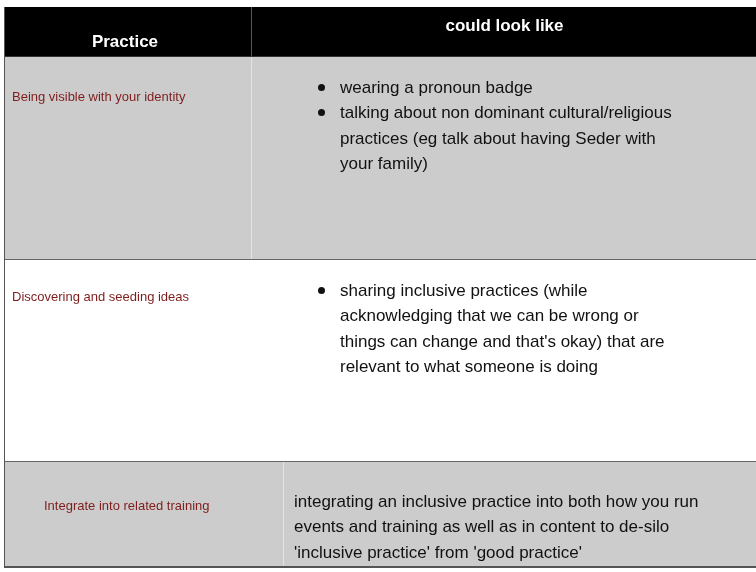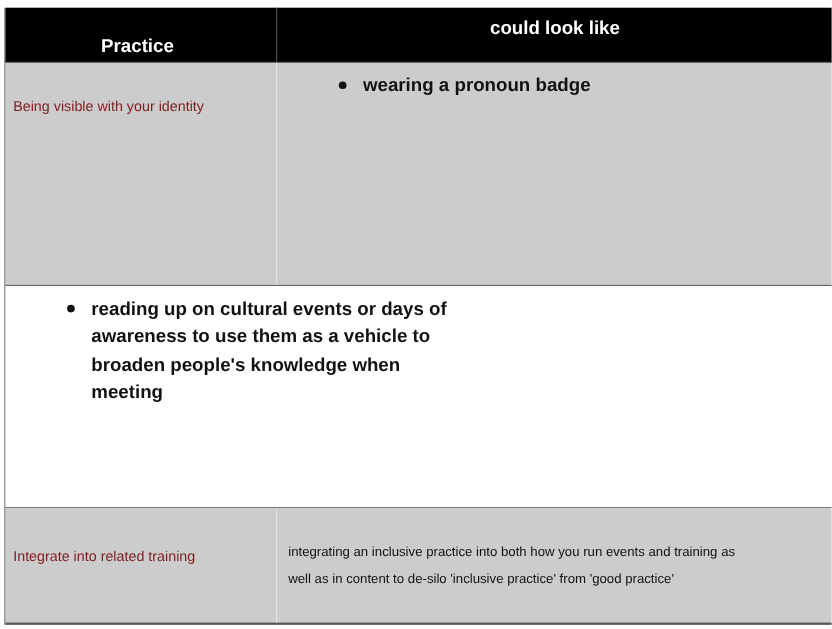--- a/index.html
+++ b/index.html
@@ -73,57 +73,56 @@
       margin-top: 20px;
     }
     .practice-label {
       font-weight: normal;
       font-size: 13px;
       line-height: 25px;
       color: #7f1d1d;
     }
     ul.bullets {
       list-style: none;
-      margin: 8px;
+      margin: 18px;
       padding: 0;
       width: 400px;
-      font-weight: bold;
     }
     ul.bullets li {
       position: relative;
       padding-left: 61px;
       font-size: 17px;
       line-height: 25.4px;
       color: #111111;
     }
     ul.bullets li .dot {
       position: absolute;
       left: 39px;
       top: 9px;
       width: 7px;
       height: 7px;
       border-radius: 50%;
       background: #111111;
     }
     .plain-text {
-      font-size: 12px;
+      font-size: 17px;
       line-height: 25.4px;
       color: #111111;
       width: 410px;
       padding-left: 1px;
     }
     .row-1 { height: 203px; }
     .row-1 .cell-right { padding-top: 0; }
     .row-1 .cell-left { align-items: flex-start; padding-top: 27px; }
     .row-2 { height: 202px; }
     .row-2 .cell-right { padding-top: 0; }
     .row-2 .cell-left { align-items: flex-start; padding-top: 24px; }
     .row-3 { height: 106px; border-bottom: 2px solid #555555; }
     .row-3 .cell-right { padding-top: 27px; }
-    .row-3 .cell-left { align-items: flex-start; padding-top: 31px; }
+    .row-3 .cell-left { align-items: flex-start; padding-top: 31px; margin-left: 32px; }
   </style>
 </head>
 <body>
 
 <div class="table">
 
   <div class="row header">
     <div class="cell-left">
       <span class="header-label">Practice</span>
     </div>
@@ -132,28 +131,32 @@
     </div>
   </div>
 
   <div class="row gray row-1">
     <div class="cell-left">
       <span class="practice-label">Being visible with your identity</span>
     </div>
     <div class="cell-right">
       <ul class="bullets">
         <li><span class="dot"></span><span>wearing a pronoun badge</span></li>
+        <li><span class="dot"></span><span>talking about non dominant cultural/religious practices (eg talk about having Seder with your family)</span></li>
       </ul>
     </div>
   </div>
 
   <div class="row white row-2">
+    <div class="cell-left">
+      <span class="practice-label">Discovering and seeding ideas</span>
+    </div>
     <div class="cell-right">
       <ul class="bullets">
-        <li><span class="dot"></span><span>reading up on cultural events or days of awareness to use them as a vehicle to broaden people's knowledge when meeting</span></li>
+        <li><span class="dot"></span><span>sharing inclusive practices (while acknowledging that we can be wrong or things can change and that's okay) that are relevant to what someone is doing</span></li>
       </ul>
     </div>
   </div>
 
   <div class="row gray row-3">
     <div class="cell-left">
       <span class="practice-label">Integrate into related training</span>
     </div>
     <div class="cell-right">
       <div class="plain-text">integrating an inclusive practice into both how you run events and training as well as in content to de-silo 'inclusive practice' from 'good practice'</div>

